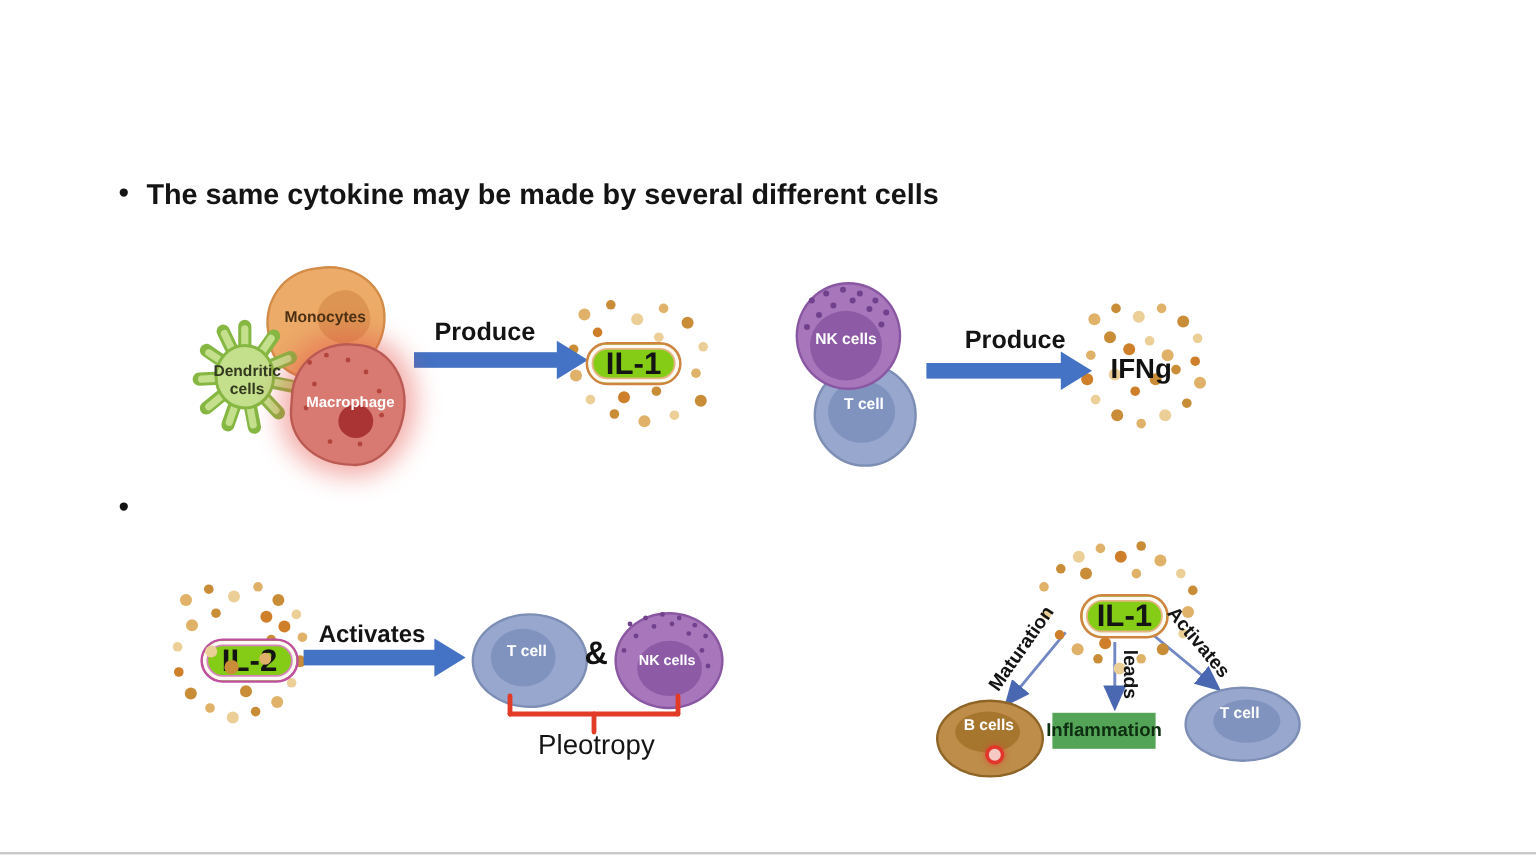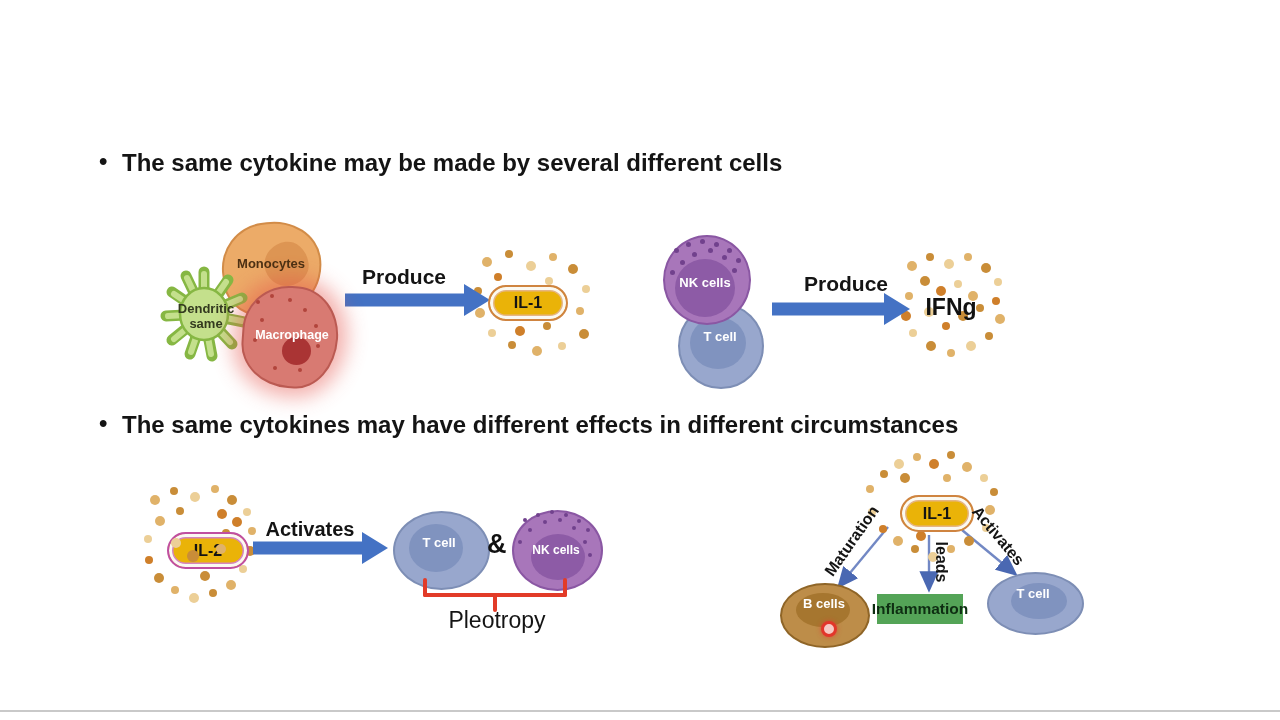--- a/index.html
+++ b/index.html
@@ -72,21 +72,21 @@
   .arrow .shaft { position:absolute; left:0; top:50%; transform:translateY(-50%); height:13px; background:#4472c4; }
   .arrow .head {
     position:absolute; right:0; top:50%; transform:translateY(-50%); width:0; height:0;
     border-top:16px solid transparent; border-bottom:16px solid transparent; border-left:26px solid #4472c4;
   }
   .arrow-label { position:absolute; font-weight:700; font-size:21px; color:#141414; text-align:center; z-index:4; }
 
   
   .pill {
     position:absolute; display:flex; align-items:center; justify-content:center;
-    background:#eab308; border-radius:20px; font-weight:700; font-size:16px; color:#141414; z-index:4;
+    background:#84cc16; border-radius:20px; font-weight:700; font-size:26px; color:#141414; z-index:4;
   }
   .pill.orange { border:2px solid #cf8440; box-shadow:inset 0 0 0 3px #fbf9f1, inset 0 0 0 4.5px #e5b583; }
   .pill.pink   { border:2px solid #c04fa0; box-shadow:inset 0 0 0 3px #fbf9f1, inset 0 0 0 4.5px #d586bd; }
 
   #ifng-label { left:916px; top:294px; width:70px; font-weight:700; font-size:23px; text-align:center; z-index:4; }
 
   .dot { position:absolute; border-radius:50%; z-index:1; }
   .dot.front { z-index:5; }
   .speck { position:absolute; border-radius:50%; z-index:4; }
 
@@ -138,21 +138,21 @@
       <line x1="44" y1="50" x2="70" y2="78"></line>
         <line x1="44" y1="50" x2="51" y2="90"></line>
       <line x1="44" y1="50" x2="31" y2="88"></line>
         <line x1="44" y1="50" x2="14" y2="75"></line>
       <line x1="44" y1="50" x2="8" y2="52"></line>
         <line x1="44" y1="50" x2="14" y2="30"></line>
       <line x1="44" y1="50" x2="27" y2="14"></line>
     </g>
     <ellipse cx="44" cy="50" rx="24" ry="26" fill="#c4e08c" stroke="#86b743" stroke-width="2.5"></ellipse>
   </svg>
-  <div class="cell-label dark-label" style="left:168px; top:302px; width:76px; font-size:13px; color:#33391f;">Dendritic same</div>
+  <div class="cell-label dark-label" style="left:168px; top:302px; width:76px; font-size:13px; color:#33391f;">Dendritic cells</div>
 
   <div id="monocyte" class="blob">
     <div class="nucleus"></div>
   </div>
   <div class="cell-label dark-label" style="left:233px; top:257px; width:76px; font-size:13px; color:#4c3013;">Monocytes</div>
 
   <div id="macrophage" class="blob"></div>
   <div id="macro-nucleus" class="abs"></div>
   <div class="cell-label" style="left:248px; top:328px; width:88px; font-size:12.5px;">Macrophage</div>
 
@@ -178,21 +178,20 @@
   <div class="arrow" style="left:772px; top:293px; width:138px; height:32px;">
     <div class="shaft" style="width:113px;"></div>
       <div class="head"></div>
   </div>
   <div class="arrow-label" style="left:796px; top:272px; width:100px;">Produce</div>
   <div id="ifng-label" class="abs">IFNg</div>
 
   <div class="bullet" style="left:99px; top:409px;">
     <span class="marker">•</span>
     <span>
-      <div class="line1">The same cytokines may have different effects in different circumstances</div>
     </span>
   </div>
 
   <div class="pill pink" style="left:167px; top:532px; width:78px; height:33px;">
     <span>IL-2</span>
   </div>
 
   <div class="arrow" style="left:253px; top:532px; width:135px; height:32px;">
     <div class="shaft" style="width:110px;"></div>
       <div class="head"></div>

